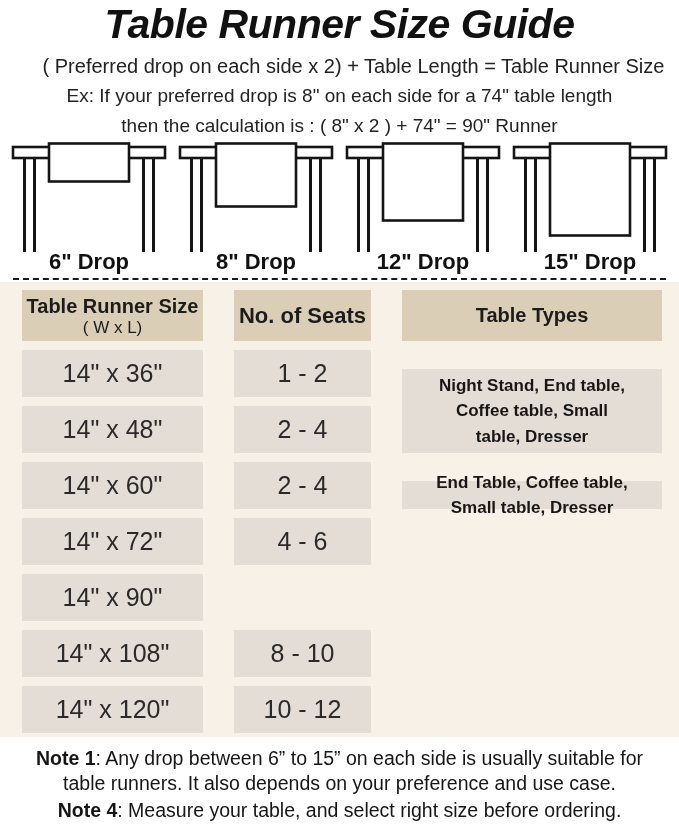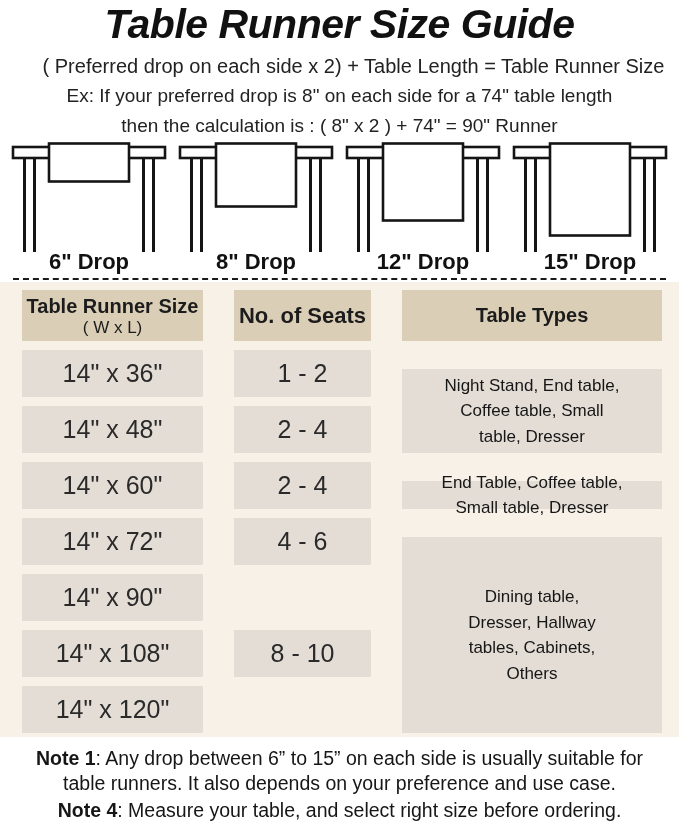--- a/index.html
+++ b/index.html
@@ -43,21 +43,21 @@
   }
   .h1a{font-size:20px;line-height:23px;}
   .h1b{font-size:17px;line-height:19px;font-weight:400;}
   .h2{font-size:22px;}
   .h3{font-size:20px;}
   .cell{
     background:var(--cell-bg);
     display:flex;align-items:center;justify-content:center;text-align:center;
   }
   .num{font-size:25px;color:#2a2a2a;}
-  .type{font-weight:400;font-size:17px;line-height:1.5;white-space:pre-line;color:#161616;margin-top:19px;}
+  .type{font-weight:700;font-size:17px;line-height:1.5;white-space:pre-line;color:#161616;margin-top:19px;}
 
   .notes{margin-top:9px;}
   .note{margin:2px auto 0;max-width:652px;text-align:center;font-size:19.5px;line-height:25px;color:#161616;}
   .nlabel{font-weight:700;}
 </style>
 </head>
 <body>
 
 <div class="page">
 
@@ -134,31 +134,28 @@
       <div class="cell num" style="grid-area:3/1">14" x 48"</div>
       <div class="cell num" style="grid-area:3/2">2 - 4</div>
 
       <div class="cell num" style="grid-area:4/1">14" x 60"</div>
       <div class="cell num" style="grid-area:4/2">2 - 4</div>
       <div class="cell type" style="grid-area:4/3/5/4">End Table, Coffee table,
 Small table, Dresser</div>
 
       <div class="cell num" style="grid-area:5/1">14" x 72"</div>
       <div class="cell num" style="grid-area:5/2">4 - 6</div>
-      <div class="cell type" style="grid-area:5/3/9/4">Dining table,
-Dresser, Hallway
-tables, Cabinets,
-Others</div>
 
       <div class="cell num" style="grid-area:6/1">14" x 90"</div>
 
       <div class="cell num" style="grid-area:7/1">14" x 108"</div>
       <div class="cell num" style="grid-area:7/2">8 - 10</div>
 
       <div class="cell num" style="grid-area:8/1">14" x 120"</div>
+      <div class="cell num" style="grid-area:8/2">10 - 12</div>
 
     </div>
   </div>
 
   <div class="notes">
     <div class="note"><span class="nlabel">Note 1</span><span>: Any drop between 6” to 15” on each side is usually suitable for table runners. It also depends on your preference and use case.</span></div>
     <div class="note"><span class="nlabel">Note 4</span><span>: Measure your table, and select right size before ordering.</span></div>
   </div>
 
 </div>

